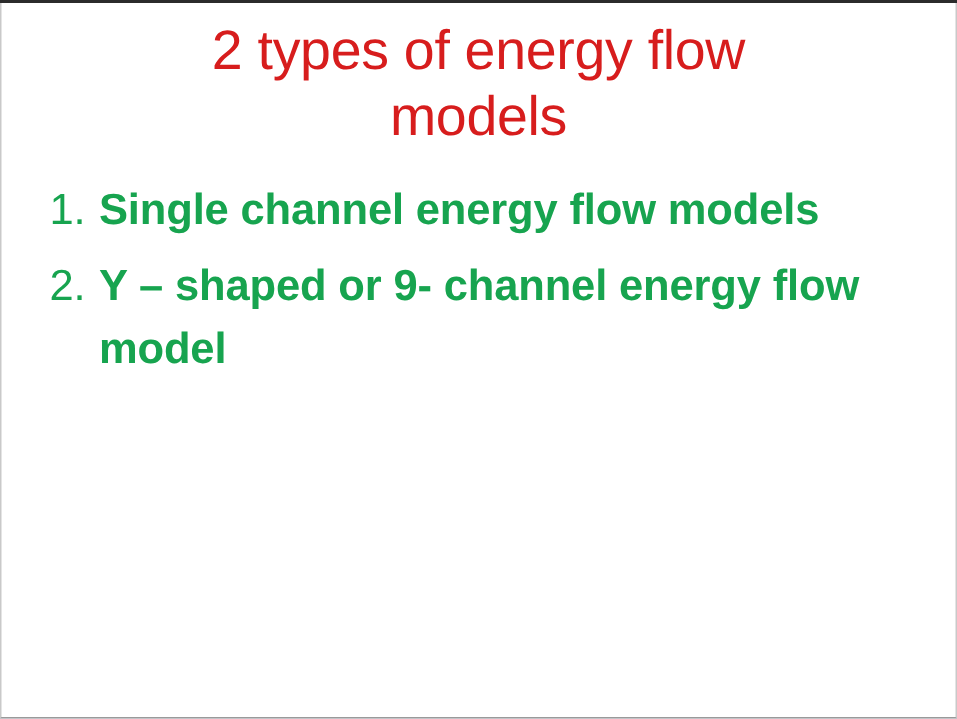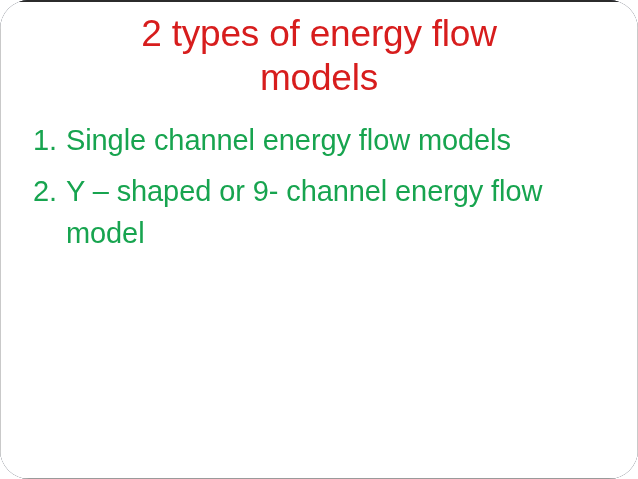--- a/index.html
+++ b/index.html
@@ -11,21 +11,20 @@
     font-family: "Liberation Sans", sans-serif;
   }
 
   .slide {
     position: relative;
     width: 638px;
     height: 479px;
     box-sizing: border-box;
     background: #0f172a;
     overflow: hidden;
-    border-radius: 29px;
   }
 
   
   .top-rule {
     position: absolute;
     left: 0;
     top: 0;
     width: 638px;
     height: 2px;
     background: #2b2b2b;
@@ -94,20 +93,21 @@
     position: absolute;
     left: 0;
     top: 0;
     color: #17a44f;
     font-size: 29px;
     line-height: 42px;
   }
 
   .list-text {
     display: block;
+    font-weight: bold;
   }
 </style>
 </head>
 <body>
 
 <div class="slide">
 
   <div class="top-rule"></div>
 
   <div class="frame"></div>

